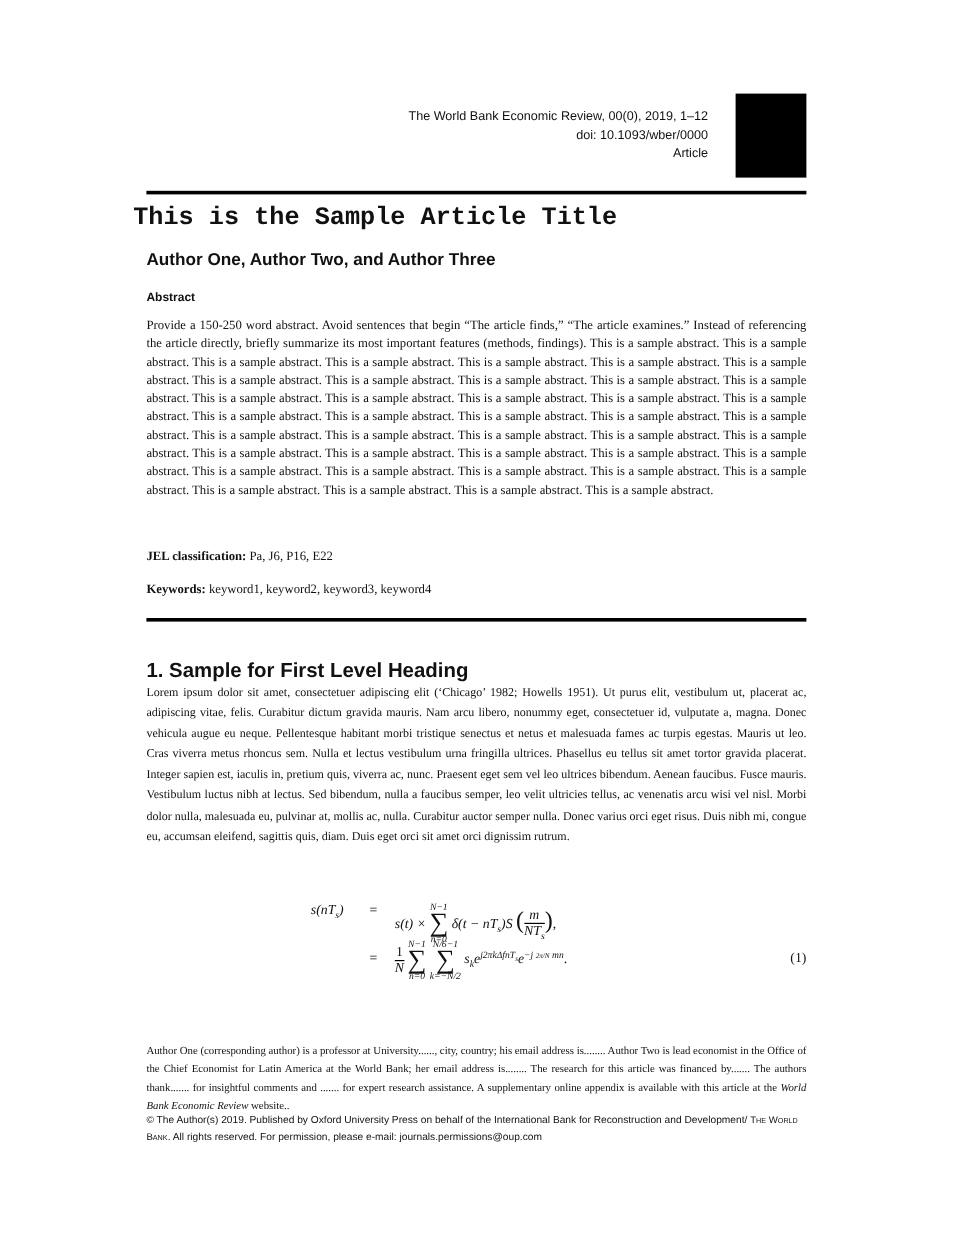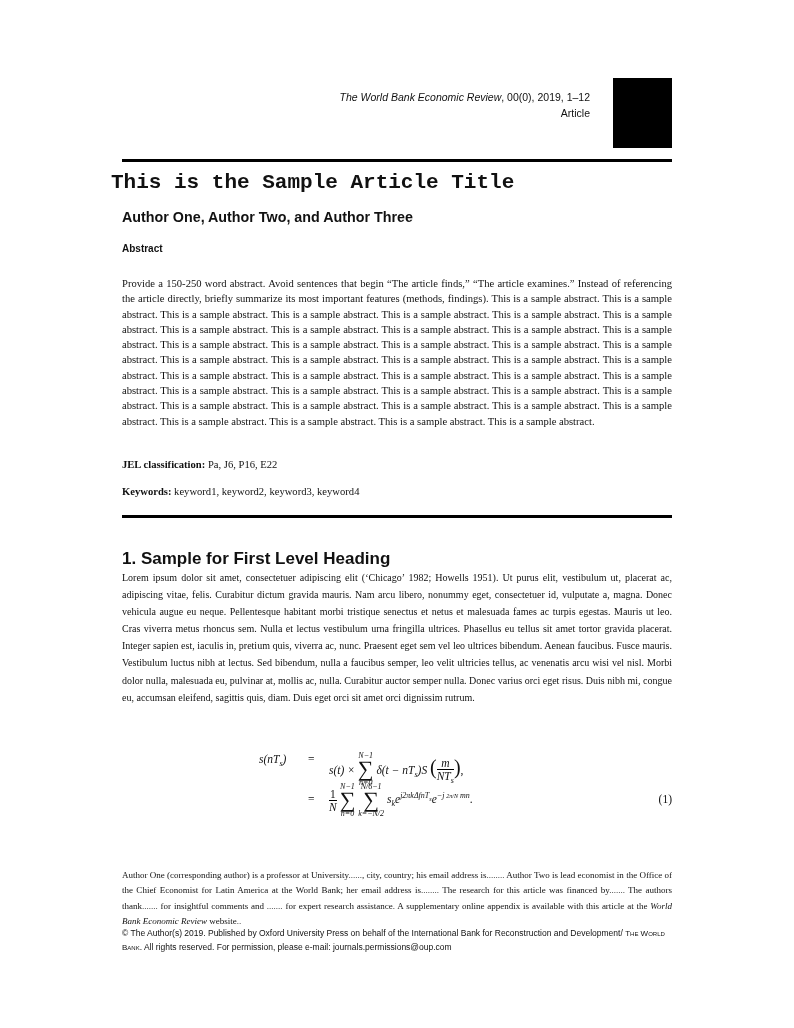--- a/index.html
+++ b/index.html
@@ -4,38 +4,38 @@
   <style>
     html, body { margin: 0; padding: 0; background: #ffffff; }
     body {
       width: 794px; height: 1028px; position: relative; overflow: hidden;
       font-family: "Liberation Serif", serif; color: #111;
     }
     .header-meta {
       position: absolute; right: 204px; top: 90px; text-align: right;
       font-family: "Liberation Sans", sans-serif; font-size: 10.5px; line-height: 15.5px;
     }
-    .header-meta .journal { font-style: italic; }
+    .header-meta .journal { }
     .black-box { position: absolute; left: 613px; top: 78px; width: 59px; height: 70px; background: #000; }
     .rule { position: absolute; left: 122px; width: 550px; height: 3px; background: #000; }
     .title {
       position: absolute; left: 111px; top: 171px; font-size: 21px; font-weight: bold; margin: 0;
       font-family: Liberation Mono, monospace;
     }
     .authors {
       position: absolute; left: 122px; top: 209px; font-size: 14.3px; font-weight: bold;
       font-family: "Liberation Sans", sans-serif;
     }
     .abstract-heading {
       position: absolute; left: 122px; top: 243px; font-size: 10px; font-weight: bold;
       font-family: "Liberation Sans", sans-serif;
     }
     .justified { text-align: justify; }
     .abstract-body {
-      position: absolute; left: 122px; top: 276px; width: 550px; font-size: 10.6px; line-height: 15.3px;
+      position: absolute; left: 122px; top: 264px; width: 550px; font-size: 10.6px; line-height: 15.3px;
     }
     .jel { position: absolute; left: 122px; top: 459px; font-size: 10.6px; }
     .keywords { position: absolute; left: 122px; top: 486px; font-size: 10.6px; }
     .section-heading {
       position: absolute; left: 122px; top: 549px; font-size: 17px; font-weight: bold;
       font-family: "Liberation Sans", sans-serif;
     }
     .section-body {
       position: absolute; left: 122px; top: 569px; width: 550px; font-size: 10px; line-height: 17.1px;
     }
@@ -52,20 +52,21 @@
       position: absolute; left: 122px; top: 927px; width: 560px; font-size: 8.5px; line-height: 13.5px;
       font-family: "Liberation Sans", sans-serif;
     }
     .sc { font-variant: small-caps; font-size: 8px; }
   </style>
 </head>
 <body>
 
 <div class="header-meta">
   <div><span class="journal">The World Bank Economic Review</span><span>, 00(0), 2019, 1–12</span></div>
+  <div>doi: 10.1093/wber/0000</div>
   <div>Article</div>
 </div>
 <div class="black-box"></div>
 
 <div class="rule" style="top:159px;"></div>
 
 <h1 class="title">This is the Sample Article Title</h1>
 <div class="authors">Author One, Author Two, and Author Three</div>
 
 <div class="abstract-heading">Abstract</div>

